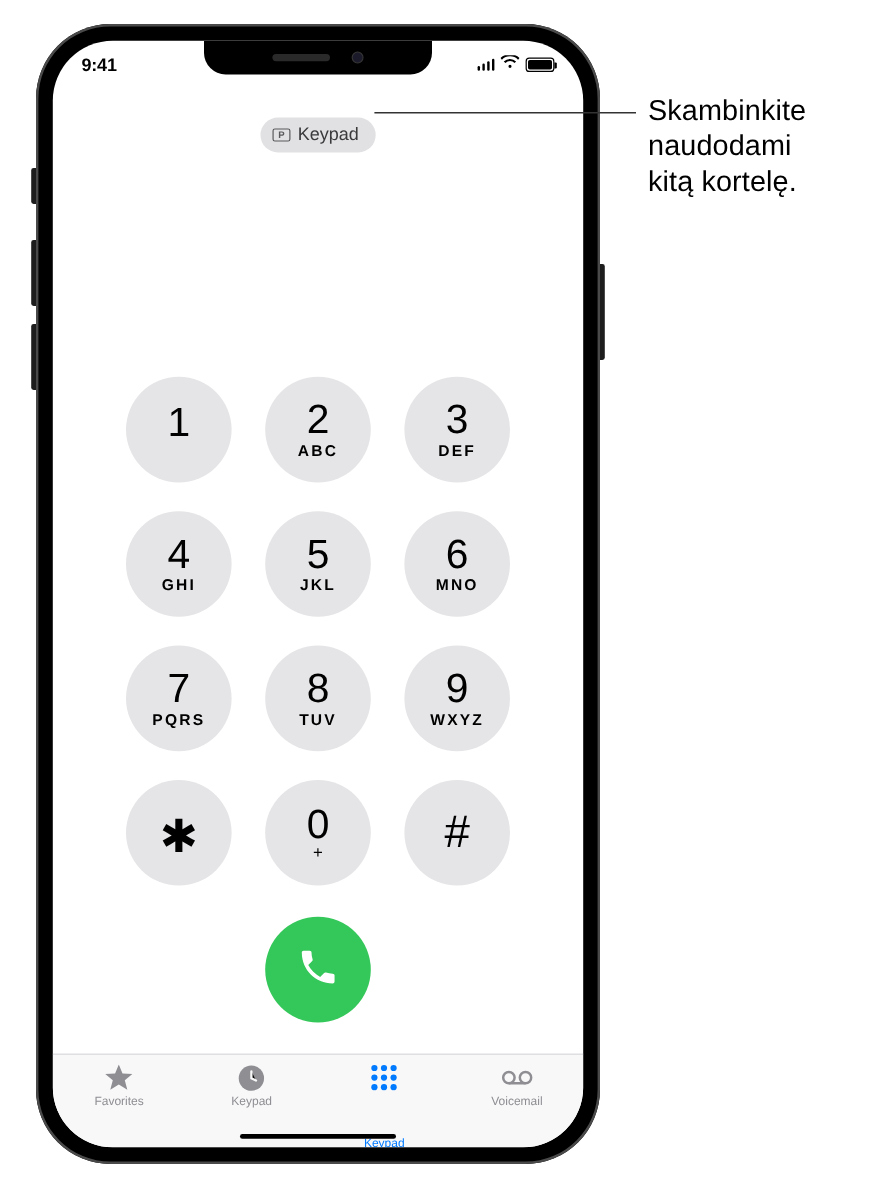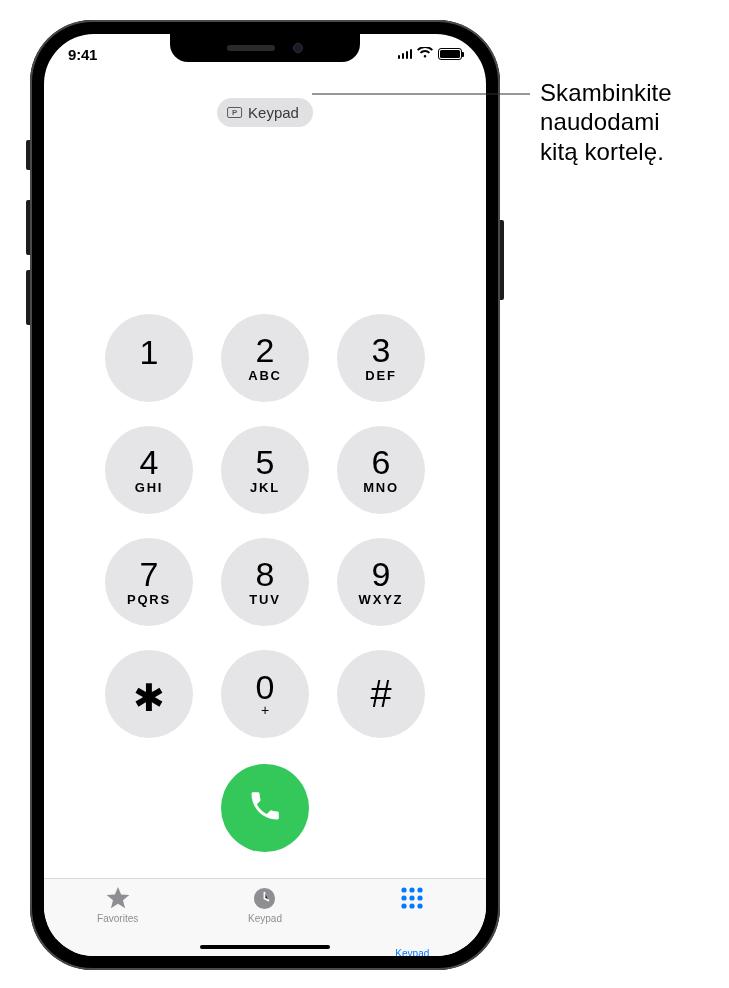--- a/index.html
+++ b/index.html
@@ -298,20 +298,32 @@
                   <circle cx="11" cy="11" r="2.6"></circle>
                   <circle cx="19" cy="11" r="2.6"></circle>
                   <circle cx="3" cy="19" r="2.6"></circle>
                   <circle cx="11" cy="19" r="2.6"></circle>
                   <circle cx="19" cy="19" r="2.6"></circle>
                 </g>
               </svg>
           </span>
           <span class="tab-label">Keypad</span>
         </div>
+        <div class="tab">
+          <span class="tab-ic">
+            <svg width="30" height="14" viewBox="0 0 30 14">
+                <g fill="none" stroke="currentColor" stroke-width="2.4">
+                  <circle cx="7" cy="7" r="5.5"></circle>
+                  <circle cx="23" cy="7" r="5.5"></circle>
+                  <line x1="7" y1="12.5" x2="23" y2="12.5"></line>
+                </g>
+              </svg>
+          </span>
+          <span class="tab-label">Voicemail</span>
+        </div>
       </div>
 
       <div class="home-ind"></div>
     </div>
   </div>
 
   <svg style="position:absolute; left:0; top:0; pointer-events:none" width="729" height="988">
     <path class="callout-line" d="M 312 94 L 420 94 L 530 94"></path>
   </svg>
   <div class="callout-text">Skambinkite naudodami kitą kortelę.</div>

